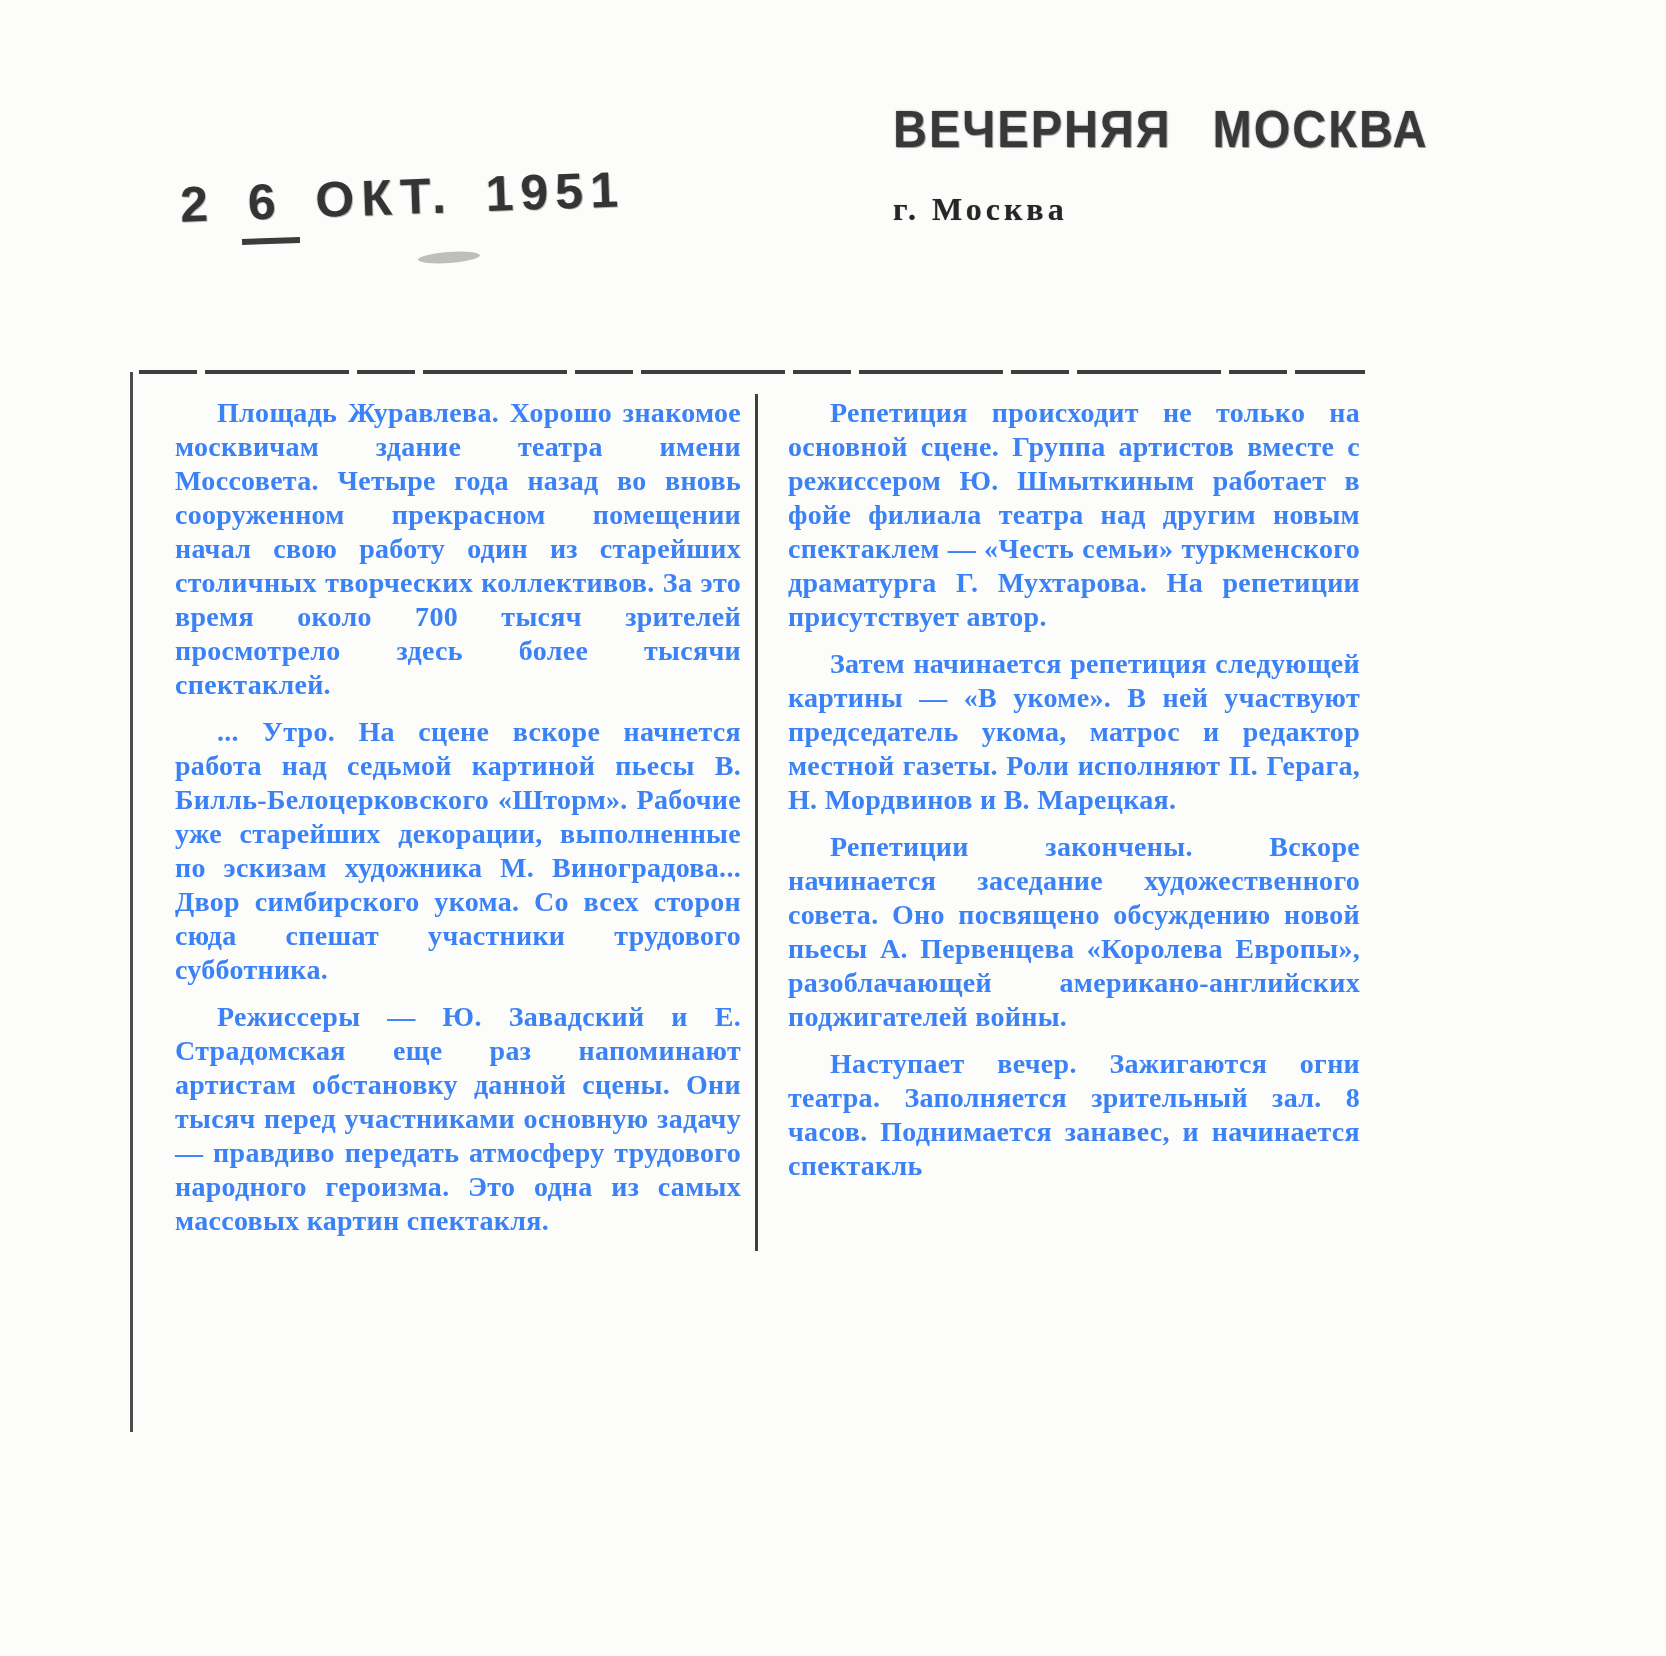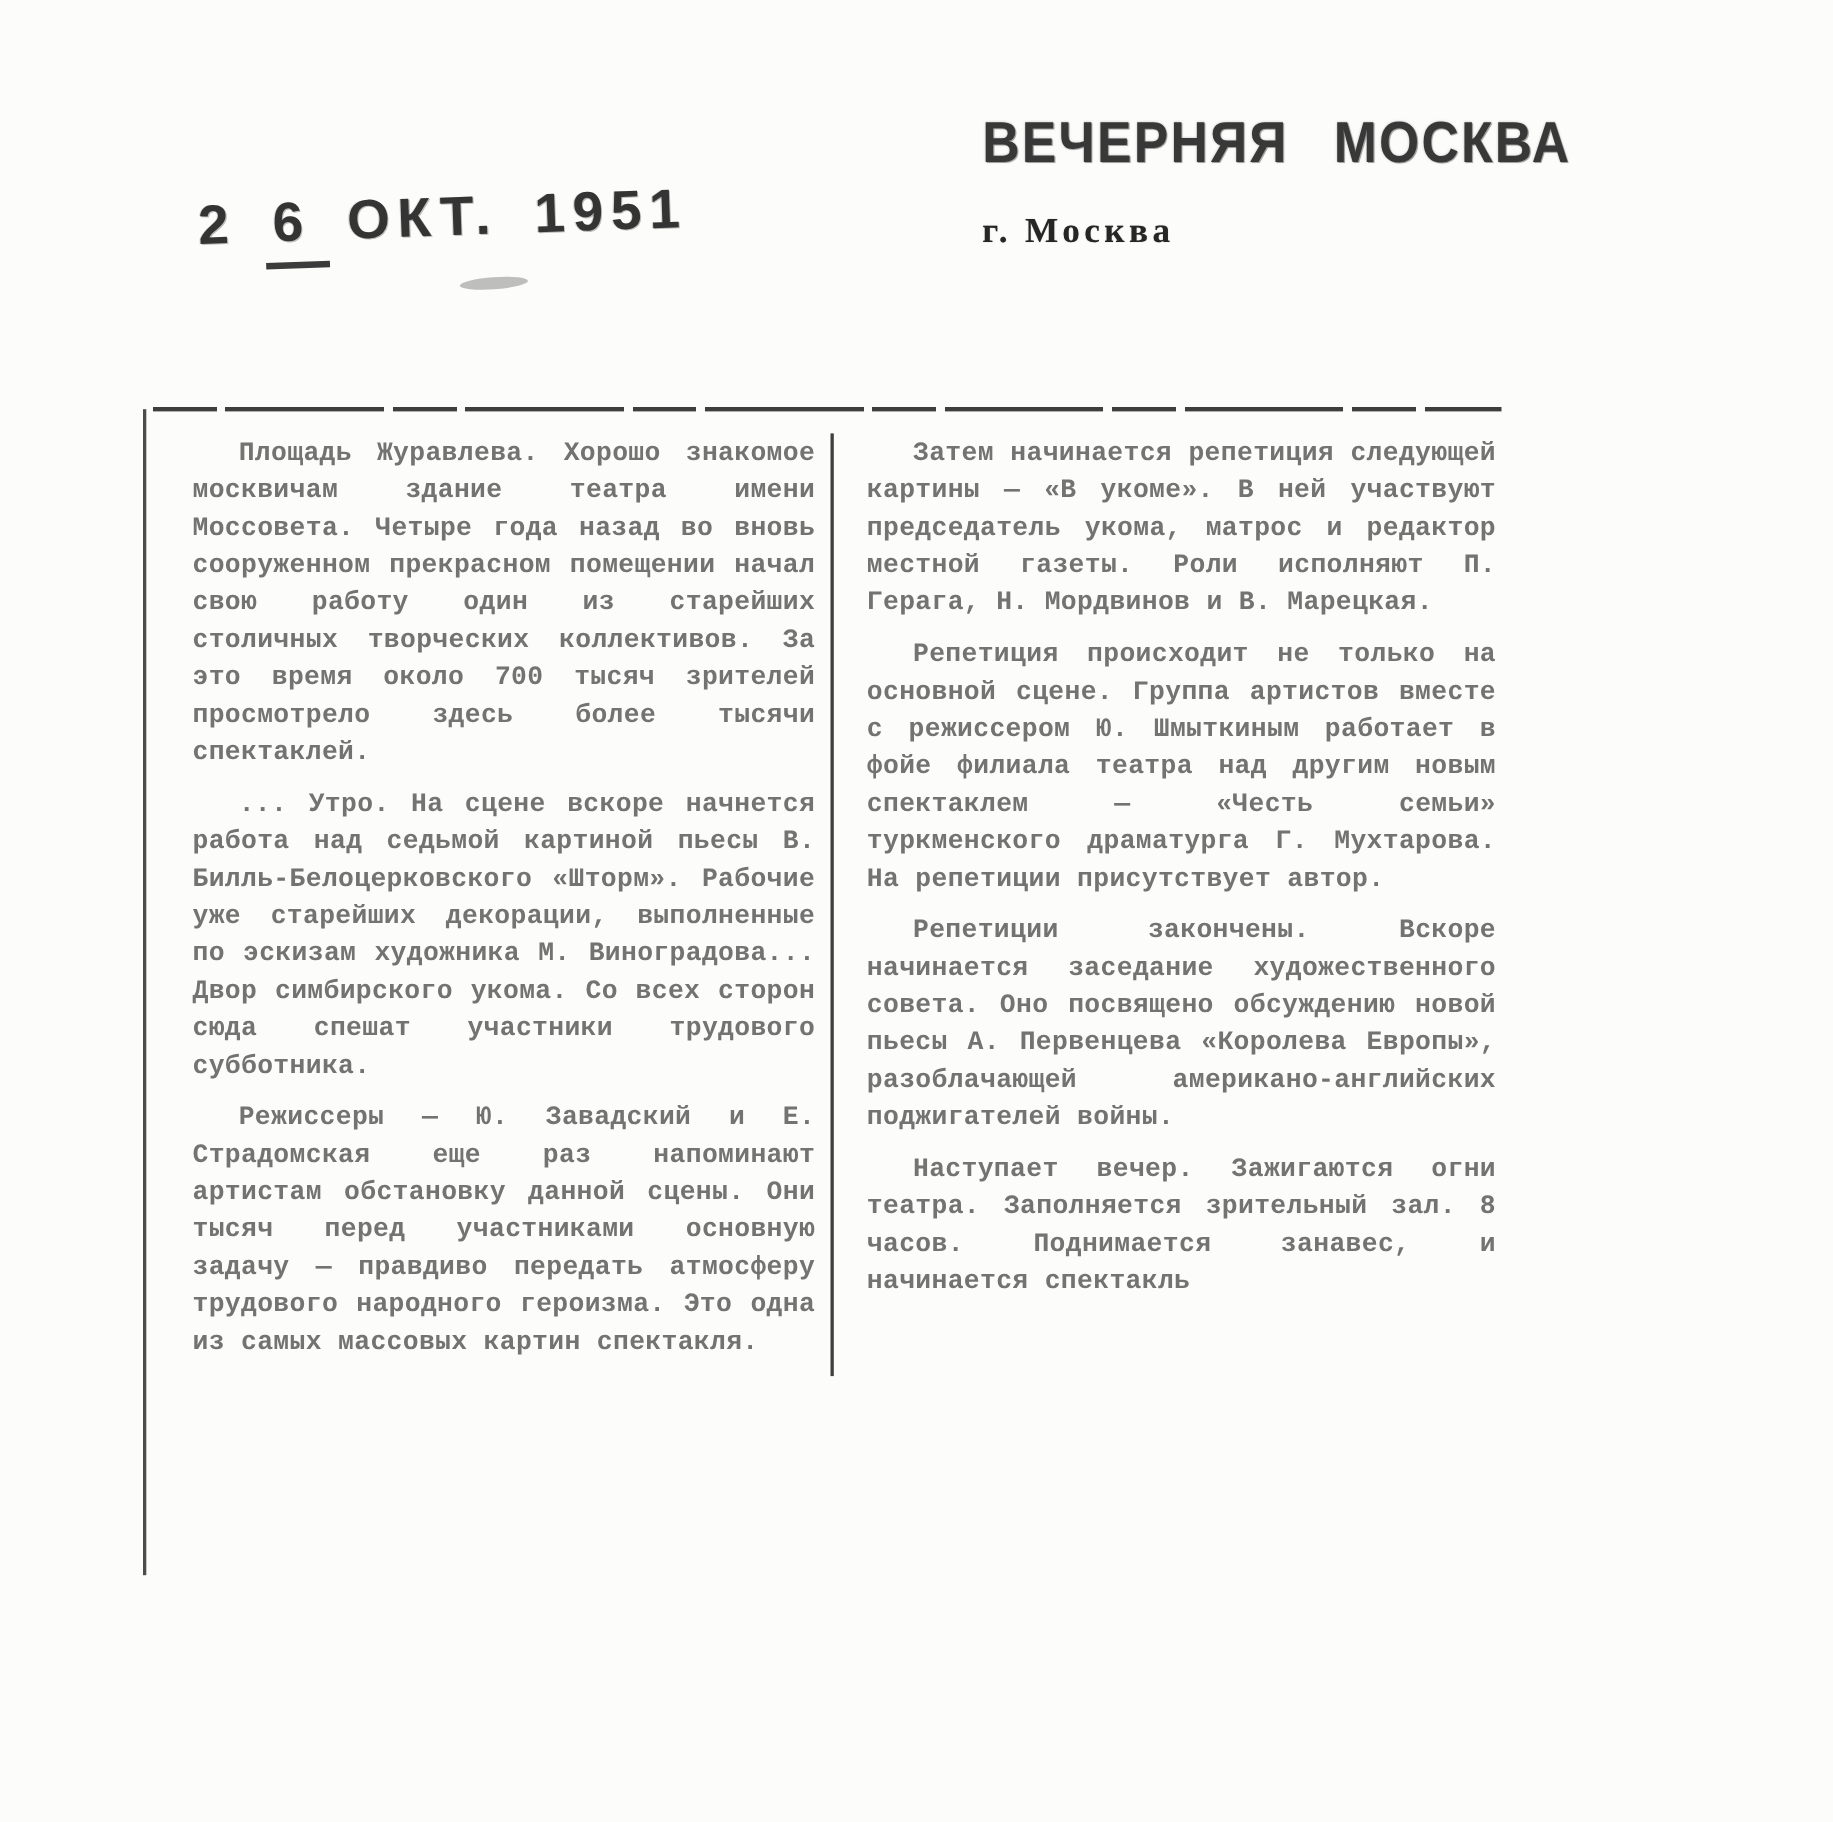--- a/index.html
+++ b/index.html
@@ -111,25 +111,25 @@
     word-spacing: 14px;
     color: #1d1d1d;
     line-height: 1.2;
   }
   .columns {
     display: flex;
     margin-top: 22px;
     align-items: stretch;
   }
   .col {
-    font-family: Liberation Mono, monospace;
-    font-size: 24px;
+    font-family: Liberation Serif, serif;
+    font-size: 28px;
     line-height: 34px;
     font-weight: 700;
-    color: #737373;
+    color: #3b82f6;
     text-align: justify;
     letter-spacing: 0.3px;
   }
   .col p {
     margin: 0 0 13px 0;
     text-indent: 42px;
   }
   .col-left  { width: 622px; padding: 2px 14px 0 42px; }
   .col-right { width: 615px; border-left: 3px solid #3f3f3f; padding: 2px 10px 0 30px; }
 </style>
@@ -152,21 +152,21 @@
   <div class="article">
     <div class="article-rule-top"></div>
 
     <div class="columns">
       <div class="col col-left">
         <p>Площадь Журавлева. Хорошо знакомое москвичам здание театра имени Моссовета. Четыре года назад во вновь сооруженном прекрасном помещении начал свою работу один из старейших столичных творческих коллективов. За это время около 700 тысяч зрителей просмотрело здесь более тысячи спектаклей.</p>
         <p>... Утро. На сцене вскоре начнется работа над седьмой картиной пьесы В. Билль-Белоцерковского «Шторм». Рабочие уже старейших декорации, выполненные по эскизам художника М. Виноградова... Двор симбирского укома. Со всех сторон сюда спешат участники трудового субботника.</p>
         <p>Режиссеры — Ю. Завадский и Е. Страдомская еще раз напоминают артистам обстановку данной сцены. Они тысяч перед участниками основную задачу — правдиво передать атмосферу трудового народного героизма. Это одна из самых массовых картин спектакля.</p>
       </div>
       <div class="col col-right">
+        <p>Репетиция происходит не только на основной сцене. Группа артистов вместе с режиссером Ю. Шмыткиным работает в фойе филиала театра над другим новым спектаклем — «Честь семьи» туркменского драматурга Г. Мухтарова. На репетиции присутствует автор.</p>
         <p>Затем начинается репетиция следующей картины — «В укоме». В ней участвуют председатель укома, матрос и редактор местной газеты. Роли исполняют П. Герага, Н. Мордвинов и В. Марецкая.</p>
-        <p>Репетиция происходит не только на основной сцене. Группа артистов вместе с режиссером Ю. Шмыткиным работает в фойе филиала театра над другим новым спектаклем — «Честь семьи» туркменского драматурга Г. Мухтарова. На репетиции присутствует автор.</p>
         <p>Репетиции закончены. Вскоре начинается заседание художественного совета. Оно посвящено обсуждению новой пьесы А. Первенцева «Королева Европы», разоблачающей американо-английских поджигателей войны.</p>
         <p>Наступает вечер. Зажигаются огни театра. Заполняется зрительный зал. 8 часов. Поднимается занавес, и начинается спектакль</p>
       </div>
     </div>
   </div>
 
 </div>
 
 </body></html>

